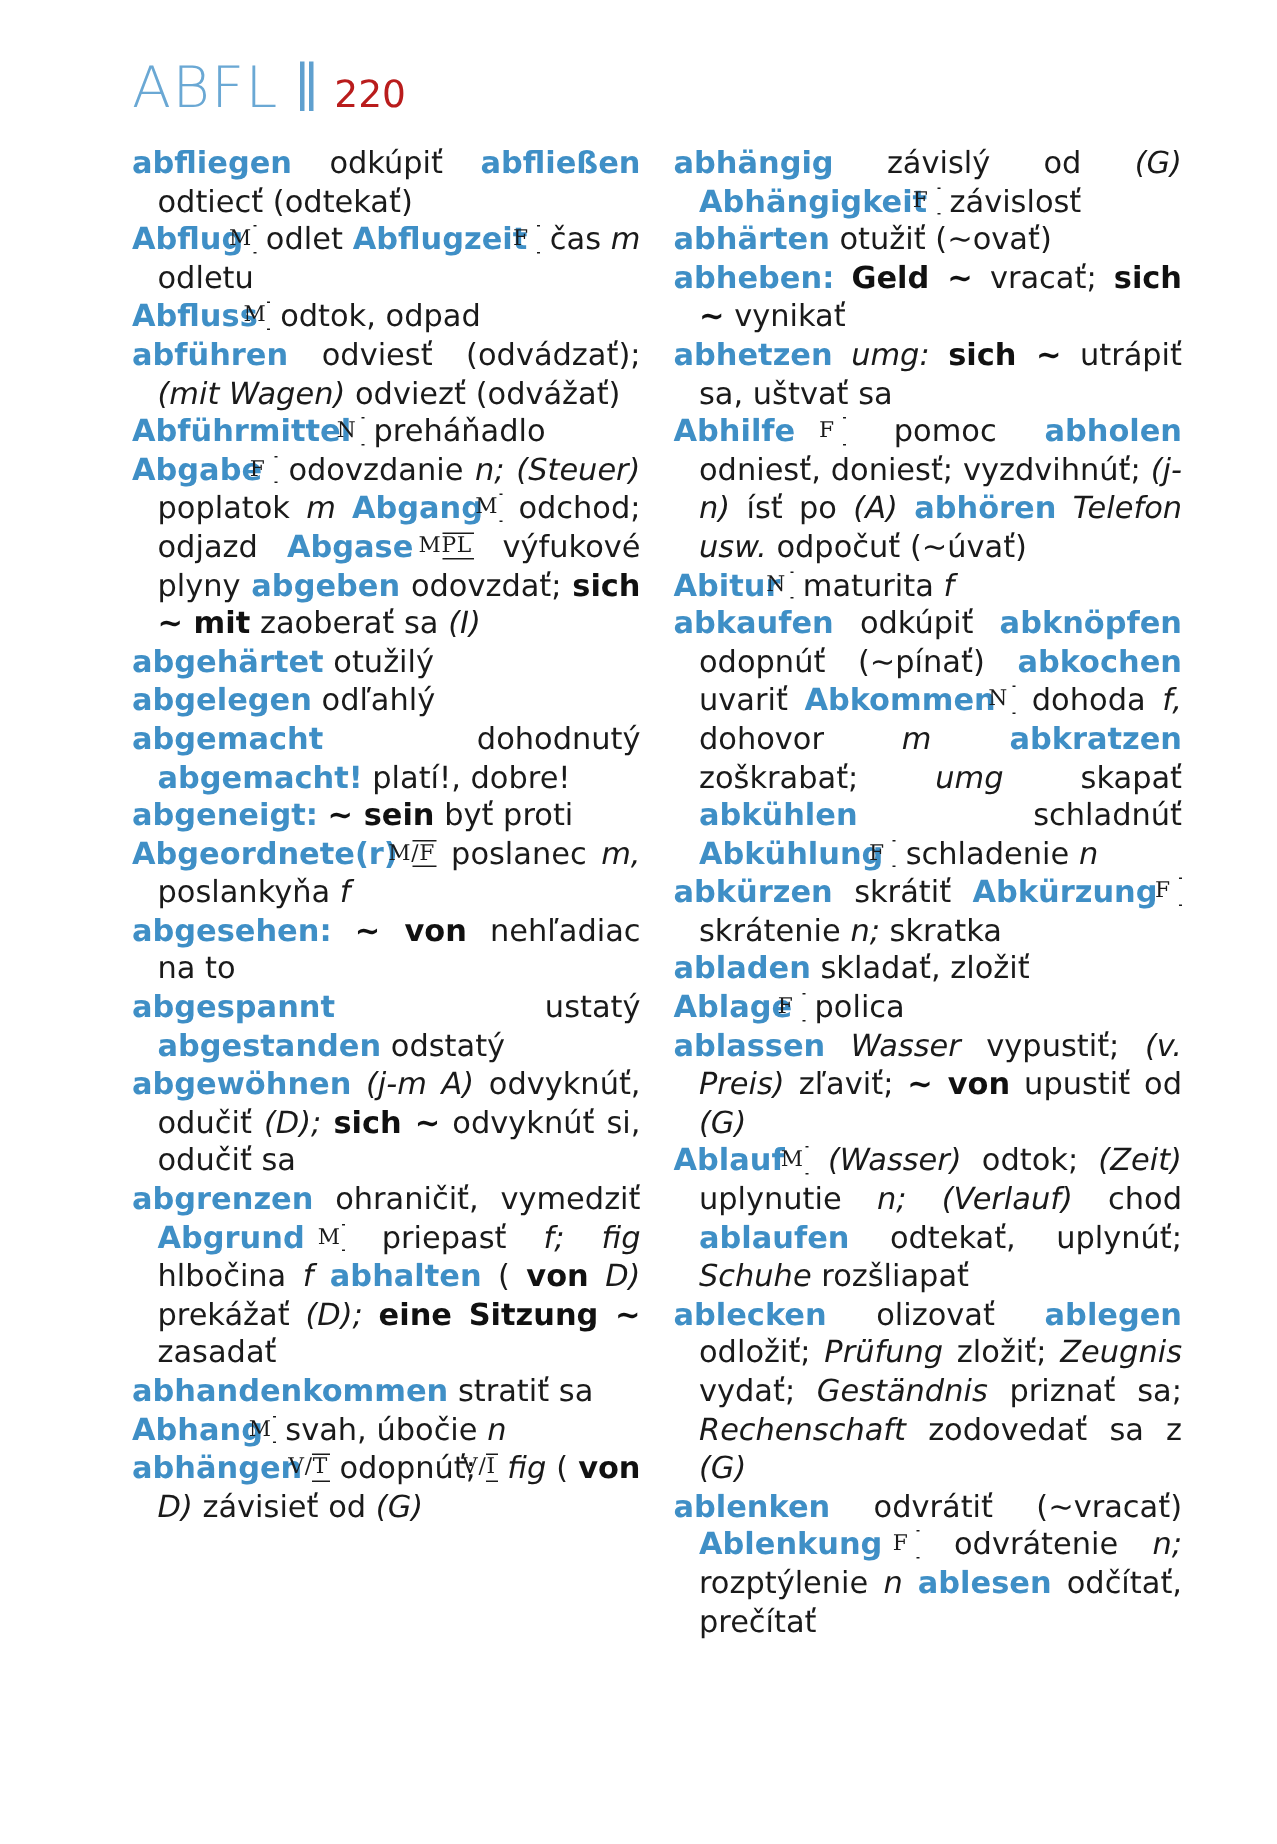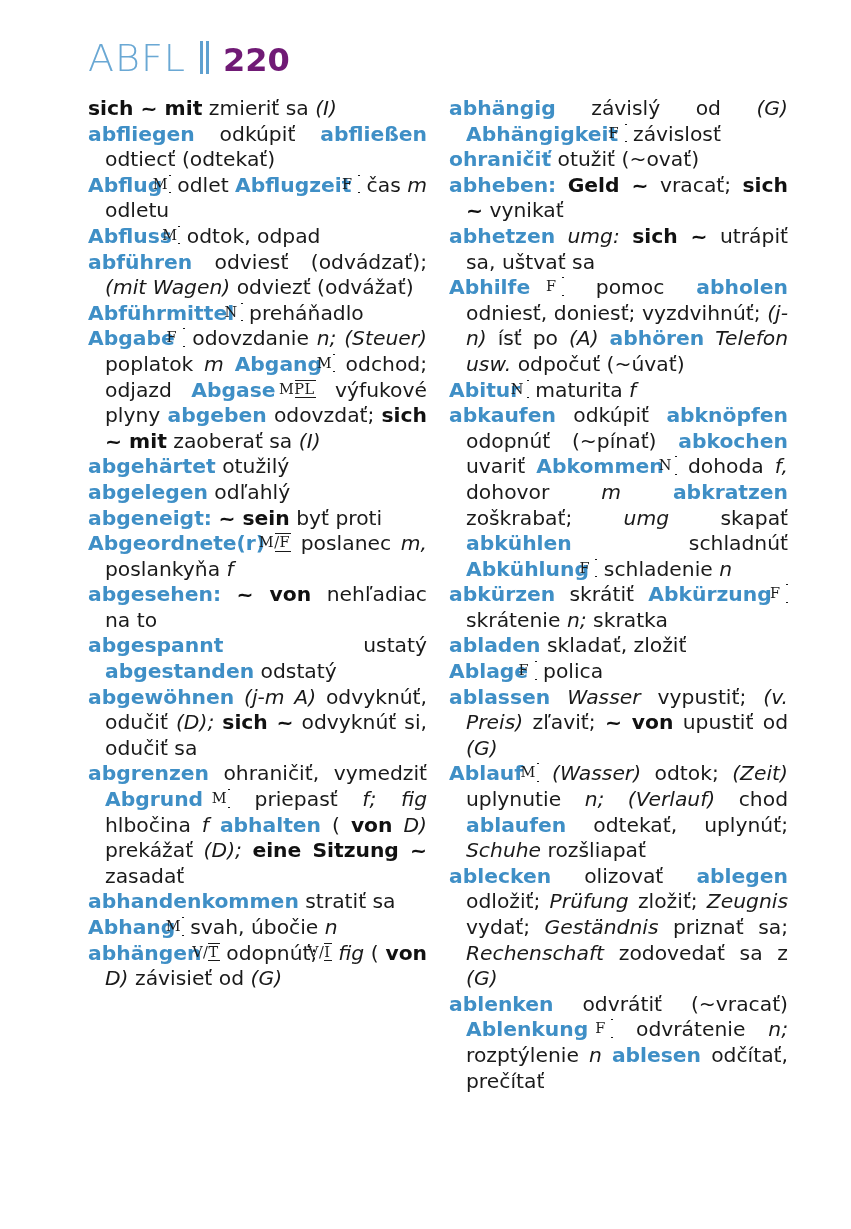--- a/index.html
+++ b/index.html
@@ -43,23 +43,23 @@
     display: inline-block;
     width: 9px;
     height: 33px;
     position: relative;
     top: 3px;
     border-left: 3px solid #5fa0cf;
     border-right: 3px solid #5fa0cf;
     box-sizing: border-box;
   }
   .runhead-page {
-    font-size: 32px;
-    font-weight: 700;
-    color: #701a75;
+    font-size: 25px;
+    font-weight: 400;
+    color: #b91c1c;
     line-height: 1;
   }
 
   
   .columns {
     position: absolute;
     top: 96px;
     left: 88px;
     width: 700px;
     display: flex;
@@ -120,42 +120,42 @@
 <div class="page">
 
   <div class="runhead">
     <span class="runhead-letters">ABFL</span>
     <span class="runhead-rule"></span>
     <span class="runhead-page">220</span>
   </div>
 
   <div class="columns">
     <div class="col" id="col-left">
-        <p class="entry"><span class="de">sich ~ mit</span> <span class="sk">zmieriť sa</span> <span class="it">(I)</span></p>
         <p class="entry"><span class="hw">abfliegen</span> <span class="sk">odkúpiť</span> <span class="hw">abfließen</span> <span class="sk">odtiecť (odtekať)</span></p>
         <p class="entry"><span class="hw">Abflug</span> <span class="gen">M</span> <span class="sk">odlet</span> <span class="hw">Abflugzeit</span> <span class="gen">F</span> <span class="sk">čas</span> <span class="it">m</span> <span class="sk">odletu</span></p>
         <p class="entry"><span class="hw">Abfluss</span> <span class="gen">M</span> <span class="sk">odtok, odpad</span></p>
         <p class="entry"><span class="hw">abführen</span> <span class="sk">odviesť (odvádzať);</span> <span class="it">(mit Wagen)</span> <span class="sk">odviezť (odvážať)</span></p>
         <p class="entry"><span class="hw">Abführmittel</span> <span class="gen">N</span> <span class="sk">preháňadlo</span></p>
         <p class="entry"><span class="hw">Abgabe</span> <span class="gen">F</span> <span class="sk">odovzdanie</span> <span class="it">n;</span> <span class="it">(Steuer)</span> <span class="sk">poplatok</span> <span class="it">m</span> <span class="hw">Abgang</span> <span class="gen">M</span> <span class="sk">odchod; odjazd</span> <span class="hw">Abgase</span> <span class="gen">MPL</span> <span class="sk">výfukové plyny</span> <span class="hw">abgeben</span> <span class="sk">odovzdať;</span> <span class="de">sich ~ mit</span> <span class="sk">zaoberať sa</span> <span class="it">(I)</span></p>
         <p class="entry"><span class="hw">abgehärtet</span> <span class="sk">otužilý</span></p>
         <p class="entry"><span class="hw">abgelegen</span> <span class="sk">odľahlý</span></p>
+        <p class="entry"><span class="hw">abgemacht</span> <span class="sk">dohodnutý</span> <span class="hw">abgemacht!</span> <span class="sk">platí!, dobre!</span></p>
         <p class="entry"><span class="hw">abgeneigt:</span> <span class="de">~ sein</span> <span class="sk">byť proti</span></p>
         <p class="entry"><span class="hw">Abgeordnete(r)</span> <span class="gen">M/F</span> <span class="sk">poslanec</span> <span class="it">m,</span> <span class="sk">poslankyňa</span> <span class="it">f</span></p>
         <p class="entry"><span class="hw">abgesehen:</span> <span class="de">~ von</span> <span class="sk">nehľadiac na to</span></p>
         <p class="entry"><span class="hw">abgespannt</span> <span class="sk">ustatý</span> <span class="hw">abgestanden</span> <span class="sk">odstatý</span></p>
         <p class="entry"><span class="hw">abgewöhnen</span> <span class="it">(j-m A)</span> <span class="sk">odvyknúť, odučiť</span> <span class="it">(D);</span> <span class="de">sich ~</span> <span class="sk">odvyknúť si, odučiť sa</span></p>
         <p class="entry"><span class="hw">abgrenzen</span> <span class="sk">ohraničiť, vymedziť</span> <span class="hw">Abgrund</span> <span class="gen">M</span> <span class="sk">priepasť</span> <span class="it">f;</span> <span class="it">fig</span> <span class="sk">hlbočina</span> <span class="it">f</span> <span class="hw">abhalten</span> <span class="sk">(</span> <span class="de">von</span> <span class="it">D)</span> <span class="sk">prekážať</span> <span class="it">(D);</span> <span class="de">eine Sitzung ~</span> <span class="sk">zasadať</span></p>
         <p class="entry"><span class="hw">abhandenkommen</span> <span class="sk">stratiť sa</span></p>
         <p class="entry"><span class="hw">Abhang</span> <span class="gen">M</span> <span class="sk">svah, úbočie</span> <span class="it">n</span></p>
         <p class="entry"><span class="hw">abhängen</span> <span class="gen">V/T</span> <span class="sk">odopnúť;</span> <span class="gen">V/I</span> <span class="it">fig</span> <span class="sk">(</span> <span class="de">von</span> <span class="it">D)</span> <span class="sk">závisieť od</span> <span class="it">(G)</span></p>
       </div>
     <div class="col" id="col-right">
         <p class="entry"><span class="hw">abhängig</span> <span class="sk">závislý od</span> <span class="it">(G)</span> <span class="hw">Abhängigkeit</span> <span class="gen">F</span> <span class="sk">závislosť</span></p>
-        <p class="entry"><span class="hw">ohraničiť</span> <span class="sk">otužiť (~ovať)</span></p>
+        <p class="entry"><span class="hw">abhärten</span> <span class="sk">otužiť (~ovať)</span></p>
         <p class="entry"><span class="hw">abheben:</span> <span class="de">Geld ~</span> <span class="sk">vracať;</span> <span class="de">sich ~</span> <span class="sk">vynikať</span></p>
         <p class="entry"><span class="hw">abhetzen</span> <span class="it">umg:</span> <span class="de">sich ~</span> <span class="sk">utrápiť sa, uštvať sa</span></p>
         <p class="entry"><span class="hw">Abhilfe</span> <span class="gen">F</span> <span class="sk">pomoc</span> <span class="hw">abholen</span> <span class="sk">odniesť, doniesť; vyzdvihnúť;</span> <span class="it">(j-n)</span> <span class="sk">ísť po</span> <span class="it">(A)</span> <span class="hw">abhören</span> <span class="it">Telefon usw.</span> <span class="sk">odpočuť (~úvať)</span></p>
         <p class="entry"><span class="hw">Abitur</span> <span class="gen">N</span> <span class="sk">maturita</span> <span class="it">f</span></p>
         <p class="entry"><span class="hw">abkaufen</span> <span class="sk">odkúpiť</span> <span class="hw">abknöpfen</span> <span class="sk">odopnúť (~pínať)</span> <span class="hw">abkochen</span> <span class="sk">uvariť</span> <span class="hw">Abkommen</span> <span class="gen">N</span> <span class="sk">dohoda</span> <span class="it">f,</span> <span class="sk">dohovor</span> <span class="it">m</span> <span class="hw">abkratzen</span> <span class="sk">zoškrabať;</span> <span class="it">umg</span> <span class="sk">skapať</span> <span class="hw">abkühlen</span> <span class="sk">schladnúť</span> <span class="hw">Abkühlung</span> <span class="gen">F</span> <span class="sk">schladenie</span> <span class="it">n</span></p>
         <p class="entry"><span class="hw">abkürzen</span> <span class="sk">skrátiť</span> <span class="hw">Abkürzung</span> <span class="gen">F</span> <span class="sk">skrátenie</span> <span class="it">n;</span> <span class="sk">skratka</span></p>
         <p class="entry"><span class="hw">abladen</span> <span class="sk">skladať, zložiť</span></p>
         <p class="entry"><span class="hw">Ablage</span> <span class="gen">F</span> <span class="sk">polica</span></p>
         <p class="entry"><span class="hw">ablassen</span> <span class="it">Wasser</span> <span class="sk">vypustiť;</span> <span class="it">(v. Preis)</span> <span class="sk">zľaviť;</span> <span class="de">~ von</span> <span class="sk">upustiť od</span> <span class="it">(G)</span></p>
         <p class="entry"><span class="hw">Ablauf</span> <span class="gen">M</span> <span class="it">(Wasser)</span> <span class="sk">odtok;</span> <span class="it">(Zeit)</span> <span class="sk">uplynutie</span> <span class="it">n;</span> <span class="it">(Verlauf)</span> <span class="sk">chod</span> <span class="hw">ablaufen</span> <span class="sk">odtekať, uplynúť;</span> <span class="it">Schuhe</span> <span class="sk">rozšliapať</span></p>

